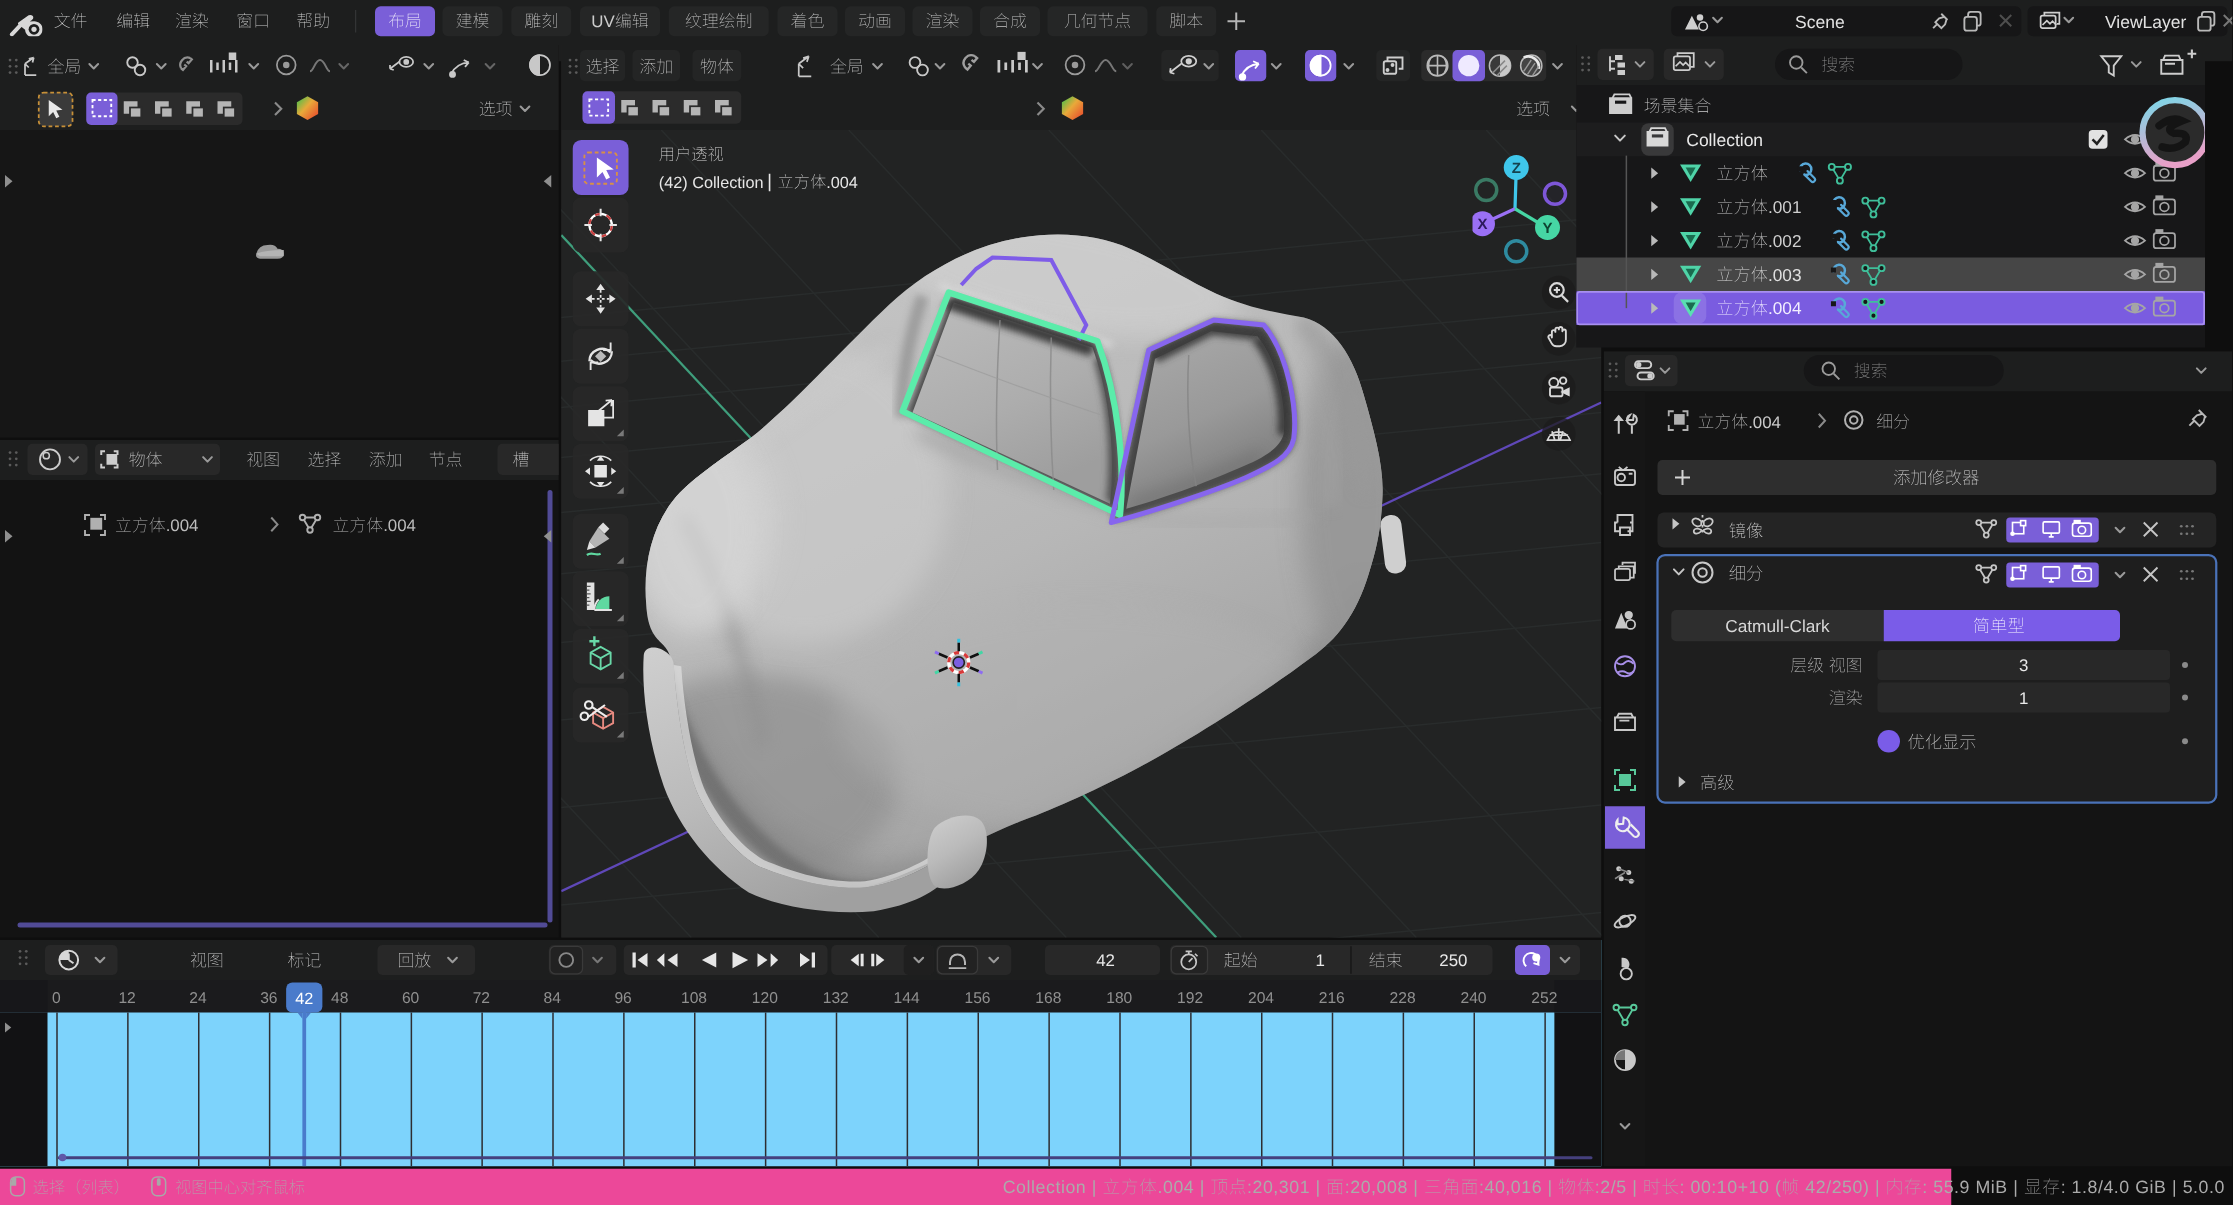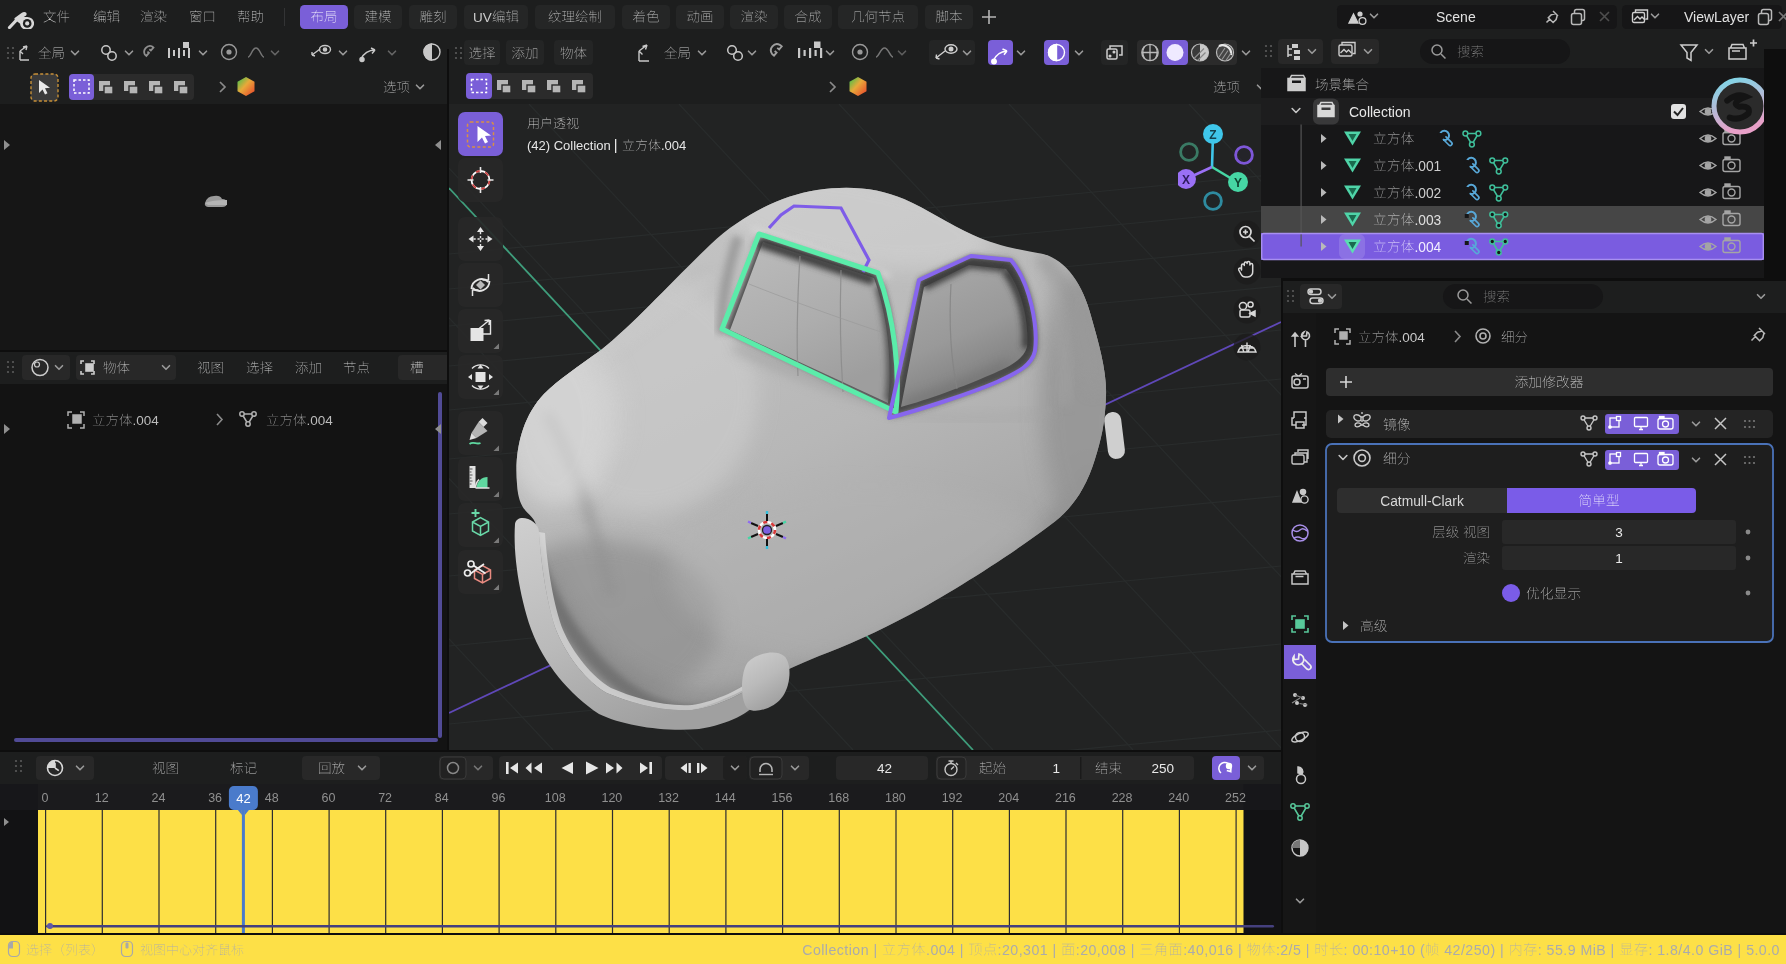--- a/index.html
+++ b/index.html
@@ -219,21 +219,21 @@
       </g>
       <path d="M1651.5 14.2 l3.5 3.6 l3.5 -3.6" stroke="#9a9a9a" stroke-width="1.6" fill="none" stroke-linecap="round" stroke-linejoin="round"></path>
       <text x="1684" y="22" font-family="Liberation Sans, sans-serif" font-size="14" fill="#e2e2e2">ViewLayer</text>
       <g transform="translate(1758,9)" stroke="#b9b9b9" stroke-width="1.5" fill="none">
         <rect x="3.5" y="0.5" width="10" height="11" rx="2"></rect>
         <rect x="0.5" y="4.5" width="10" height="11" rx="2" fill="#1d1e1e"></rect>
       </g>
       <path d="M1779 12 l9 9 m0 -9 l-9 9" stroke="#777" stroke-width="1.6"></path>
     </svg>
   </div>
-<div style="position:absolute;left:0px;top:935px;width:1786px;height:29px;background:#fde047">
+<div style="position:absolute;left:0px;top:935px;width:1561px;height:29px;background:#ec4899">
     <svg style="position:absolute;left:0px;top:0px;" width="1786" height="29" viewBox="0 0 1786 29">
       <g transform="translate(8,6)">
         <rect x="0.5" y="0.5" width="11" height="15" rx="4" fill="none" stroke="#a8a8a8" stroke-width="1.2"></rect>
         <path d="M1 4.5 a4 4 0 0 1 4-4 l0 7 -5 0 z" fill="#a8a8a8"></path>
       </g>
       <g fill="#ababab">
         <use href="#g9009" transform="translate(26.0,19.5) scale(0.01300,-0.01300)"></use>
         <use href="#g62E9" transform="translate(39.0,19.5) scale(0.01300,-0.01300)"></use>
         <use href="#gFF08" transform="translate(52.0,19.5) scale(0.01300,-0.01300)"></use>
         <use href="#g5217" transform="translate(65.0,19.5) scale(0.01300,-0.01300)"></use>
@@ -279,21 +279,21 @@
         <text xml:space="preserve" x="1439.9" y="19.5" font-family="Liberation Sans, sans-serif" font-size="14.2" letter-spacing="0.45"> 42/250) | </text>
         <use href="#g5185" transform="translate(1508.5,19.5) scale(0.01420,-0.01420)"></use>
         <use href="#g5B58" transform="translate(1523.1,19.5) scale(0.01420,-0.01420)"></use>
         <text xml:space="preserve" x="1537.8" y="19.5" font-family="Liberation Sans, sans-serif" font-size="14.2" letter-spacing="0.45">: 55.9 MiB | </text>
         <use href="#g663E" transform="translate(1619.2,19.5) scale(0.01420,-0.01420)"></use>
         <use href="#g5B58" transform="translate(1633.8,19.5) scale(0.01420,-0.01420)"></use>
         <text xml:space="preserve" x="1648.5" y="19.5" font-family="Liberation Sans, sans-serif" font-size="14.2" letter-spacing="0.45">: 1.8/4.0 GiB | 5.0.0</text>
       </g>
     </svg>
   </div>
-<div style="position:absolute;left:0px;top:752px;width:1281px;height:181px;background:#fde047">
+<div style="position:absolute;left:0px;top:752px;width:1281px;height:181px;background:#7dd3fc">
     <svg style="position:absolute;left:0px;top:0px;" width="1281" height="181" viewBox="0 0 1281 181">
       <rect x="0" y="0" width="1281" height="32" fill="#1d1e1e"></rect>
       <g fill="#5b5b5b">
         <circle cx="16" cy="9" r="1.1"></circle>
         <circle cx="16" cy="14" r="1.1"></circle>
         <circle cx="16" cy="19" r="1.1"></circle>
         <circle cx="21" cy="9" r="1.1"></circle>
         <circle cx="21" cy="14" r="1.1"></circle>
         <circle cx="21" cy="19" r="1.1"></circle>
       </g>

